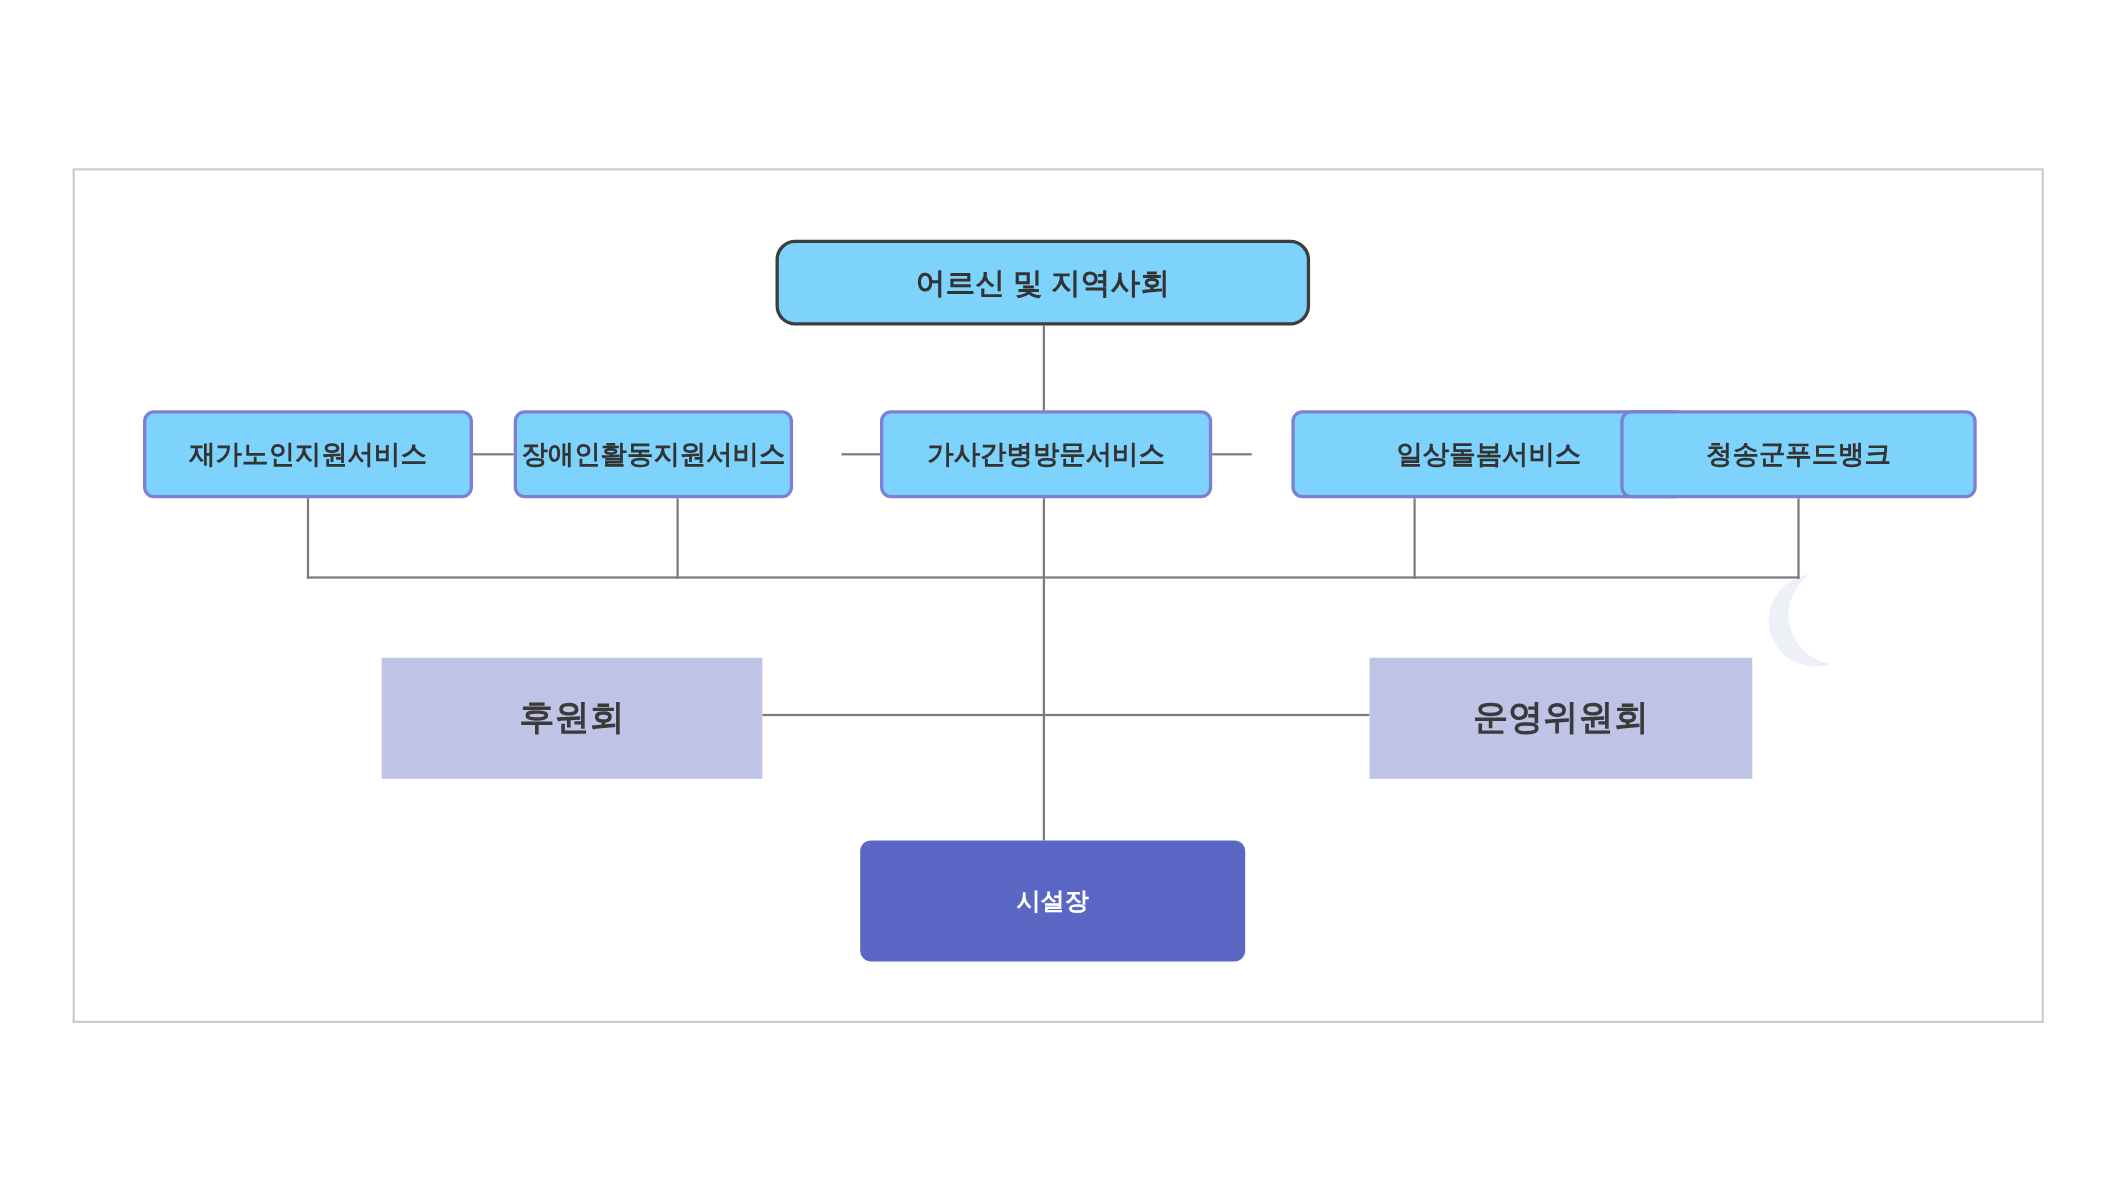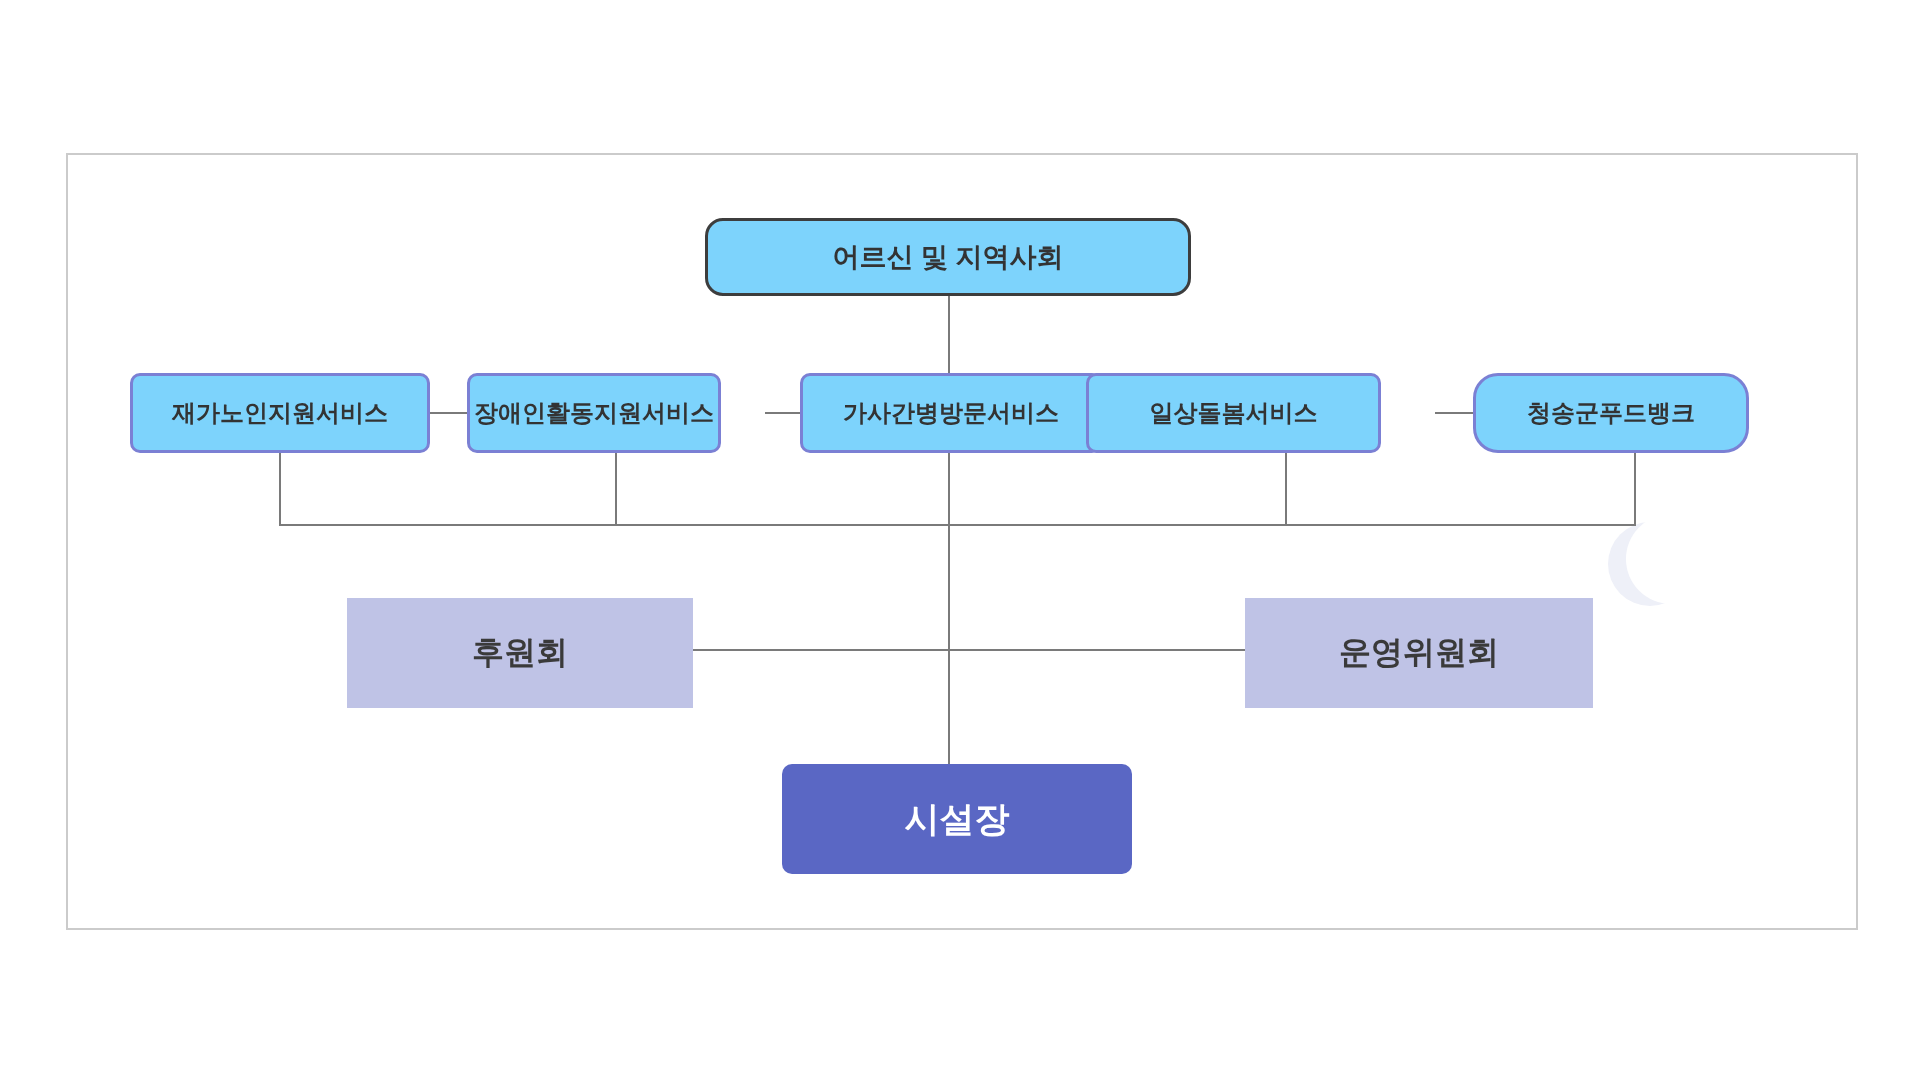--- a/index.html
+++ b/index.html
@@ -53,41 +53,41 @@
 
   .node-service {
     top: 373px; height: 80px;
     border: 3px solid var(--service-border);
     border-radius: 10px;
     font-size: 24px;
   }
   .svc-1 { left: 130px;  width: 300px; }
   .svc-2 { left: 467px;  width: 254px; }
   .svc-3 { left: 800px;  width: 302px; }
-  .svc-4 { left: 1086px; width: 295px; }
-  .svc-5 { left: 1473px; width: 276px; border-radius: 25px; }
+  .svc-4 { left: 1174px; width: 359px; }
+  .svc-5 { left: 1473px; width: 324px; }
 
   .node-committee {
     top: 598px; height: 110px;
     background: var(--committee-fill);
     border: none;
     border-radius: 0;
     font-size: 32px;
     color: #3a3a3a;
   }
   .committee-left  { left: 347px;  width: 346px; }
   .committee-right { left: 1245px; width: 348px; text-align: right; }
 
   .node-director {
     left: 782px; top: 764px;
     width: 350px; height: 110px;
     background: var(--director-fill);
     border: none;
     border-radius: 10px;
-    font-size: 35px;
+    font-size: 22px;
     color: #ffffff;
   }
 
   .line {
     position: absolute;
     background: var(--connector);
     z-index: 2;
   }
   .vline { width: 2px; }
   .hline { height: 2px; }

